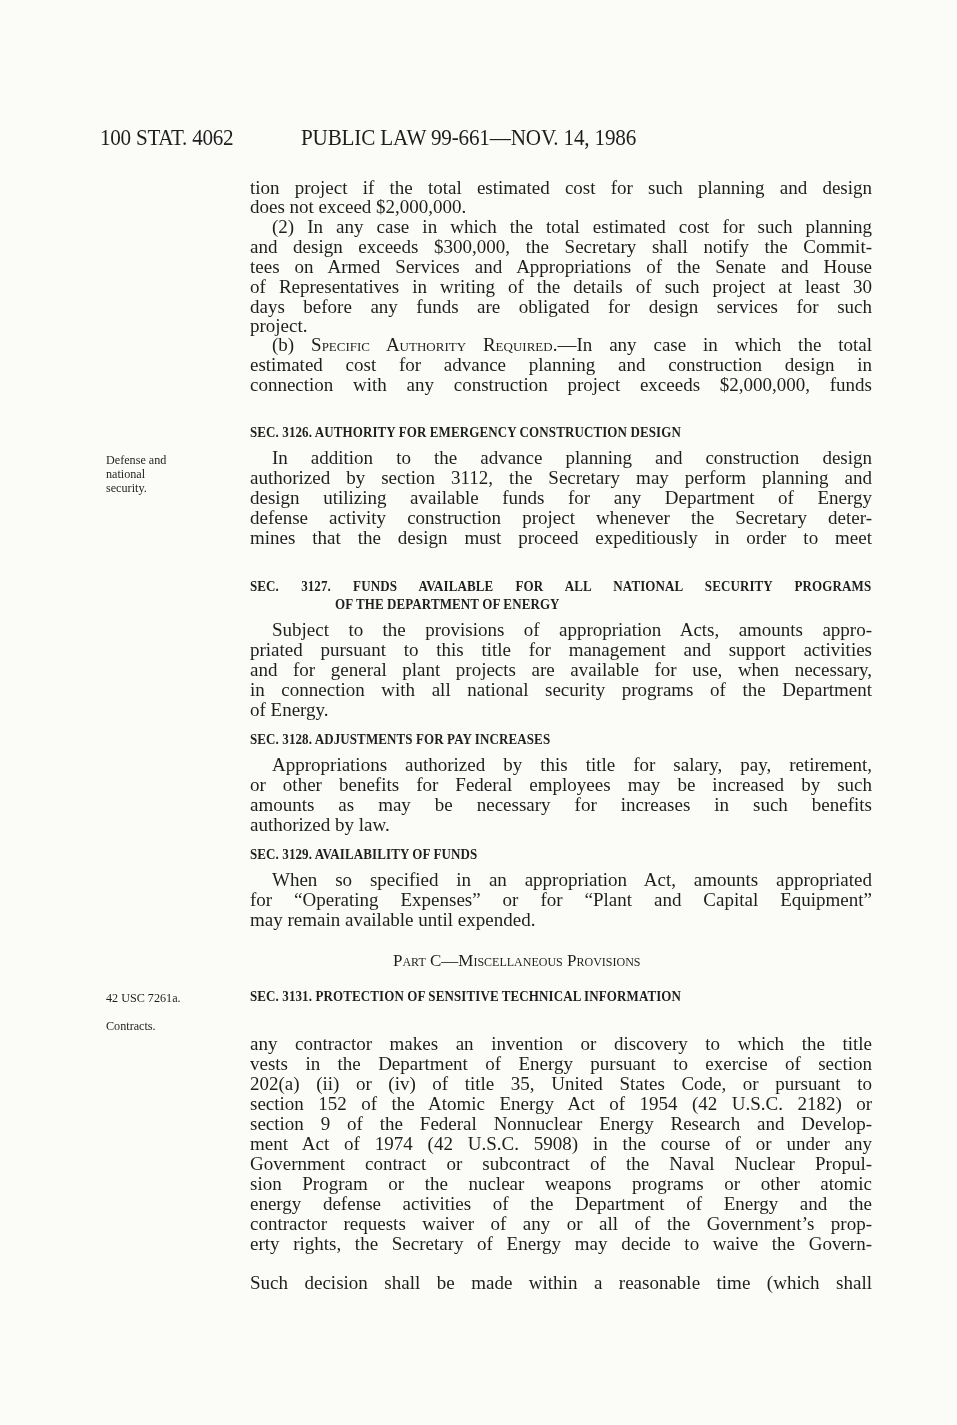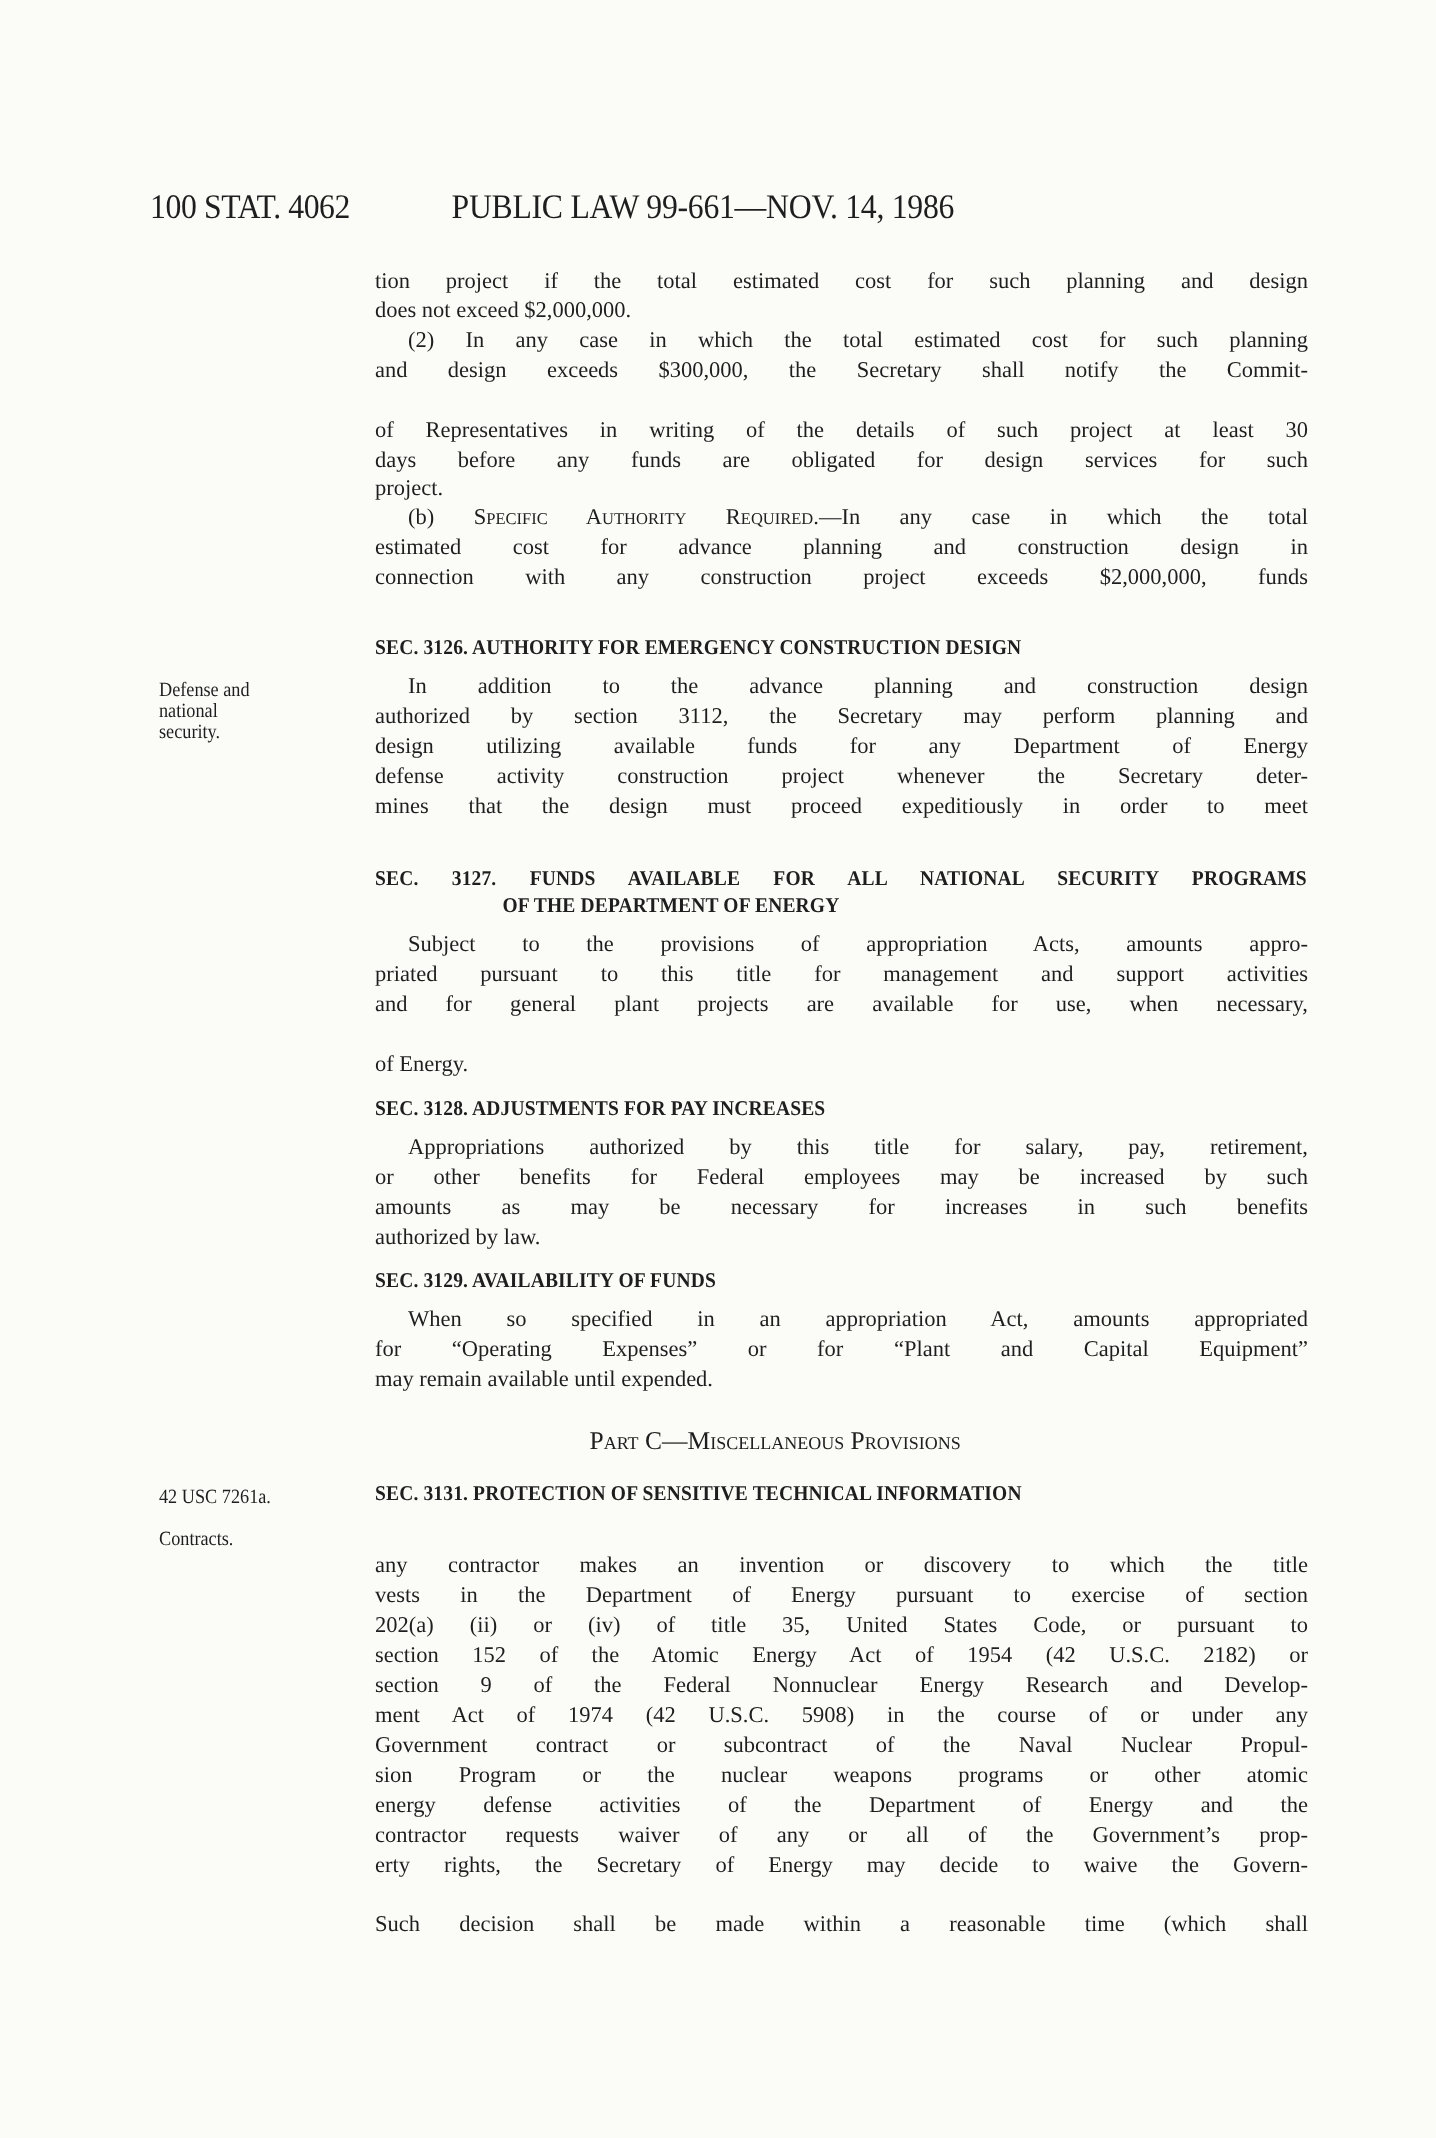--- a/index.html
+++ b/index.html
@@ -8,21 +8,21 @@
     background: #fbfbf8;
     position: relative;
     overflow: hidden;
     color: #1e1e1e;
     font-family: "Liberation Serif", "DejaVu Serif", serif;
   }
   .page { position: absolute; left: 4px; top: 0; width: 915px; height: 1425px; margin-top: 21px; }
   .hdr-left { position: absolute; left: 96px; top: 104px; font-size: 23px; letter-spacing: -0.3px; transform: scaleX(0.92); transform-origin: left top; }
   .hdr-right { position: absolute; left: 297px; top: 104px; font-size: 23px; letter-spacing: -0.2px; transform: scaleX(0.92); transform-origin: left top; }
   .margin-note { position: absolute; left: 102px; font-size: 13.5px; line-height: 14px; transform: scaleX(0.9); transform-origin: left top; }
-  .line { position: absolute; left: 246px; width: 622px; font-size: 15px; line-height: 20px; white-space: nowrap; text-align: justify; text-align-last: justify; }
+  .line { position: absolute; left: 246px; width: 622px; font-size: 19px; line-height: 20px; white-space: nowrap; text-align: justify; text-align-last: justify; }
   .line.last { text-align-last: left; }
   .line.indent { left: 268px; width: 600px; }
   .sec-head { position: absolute; left: 246px; font-size: 14px; font-weight: bold; letter-spacing: 0.1px; white-space: nowrap; transform: scaleX(0.93); transform-origin: left top; }
   .sec-head.wide { width: 668px; text-align: justify; text-align-last: justify; }
   .sec-head.cont { left: 331px; }
   .sc { font-variant: small-caps; }
   .part-head { position: absolute; left: 389px; top: 930px; font-size: 17px; font-variant: small-caps; white-space: nowrap; }
 </style>
 </head>
 <body>
@@ -30,20 +30,21 @@
 <div class="page">
 
   <div class="hdr-left">100 STAT. 4062</div>
   <div class="hdr-right">PUBLIC LAW 99-661—NOV. 14, 1986</div>
 
   <div class="line" style="top:157px">tion project if the total estimated cost for such planning and design</div>
   <div class="line last" style="top:176px">does not exceed $2,000,000.</div>
 
   <div class="line indent" style="top:196px">(2) In any case in which the total estimated cost for such planning</div>
   <div class="line" style="top:216px">and design exceeds $300,000, the Secretary shall notify the Commit-</div>
+  <div class="line" style="top:236px">tees on Armed Services and Appropriations of the Senate and House</div>
   <div class="line" style="top:256px">of Representatives in writing of the details of such project at least 30</div>
   <div class="line" style="top:276px">days before any funds are obligated for design services for such</div>
   <div class="line last" style="top:295px">project.</div>
 
   <div class="line indent" style="top:314px"><span>(b) </span><span class="sc">Specific Authority Required.</span><span>—In any case in which the total</span></div>
   <div class="line" style="top:334px">estimated cost for advance planning and construction design in</div>
   <div class="line" style="top:354px">connection with any construction project exceeds $2,000,000, funds</div>
 
   <div class="sec-head" style="top:404px">SEC. 3126. AUTHORITY FOR EMERGENCY CONSTRUCTION DESIGN</div>
   <div class="margin-note" style="top:432px">
@@ -55,20 +56,21 @@
   <div class="line" style="top:447px">authorized by section 3112, the Secretary may perform planning and</div>
   <div class="line" style="top:467px">design utilizing available funds for any Department of Energy</div>
   <div class="line" style="top:487px">defense activity construction project whenever the Secretary deter-</div>
   <div class="line" style="top:507px">mines that the design must proceed expeditiously in order to meet</div>
 
   <div class="sec-head wide" style="top:558px">SEC. 3127. FUNDS AVAILABLE FOR ALL NATIONAL SECURITY PROGRAMS</div>
   <div class="sec-head cont" style="top:576px">OF THE DEPARTMENT OF ENERGY</div>
   <div class="line indent" style="top:599px">Subject to the provisions of appropriation Acts, amounts appro-</div>
   <div class="line" style="top:619px">priated pursuant to this title for management and support activities</div>
   <div class="line" style="top:639px">and for general plant projects are available for use, when necessary,</div>
+  <div class="line" style="top:659px">in connection with all national security programs of the Department</div>
   <div class="line last" style="top:679px">of Energy.</div>
 
   <div class="sec-head" style="top:711px">SEC. 3128. ADJUSTMENTS FOR PAY INCREASES</div>
   <div class="line indent" style="top:734px">Appropriations authorized by this title for salary, pay, retirement,</div>
   <div class="line" style="top:754px">or other benefits for Federal employees may be increased by such</div>
   <div class="line" style="top:774px">amounts as may be necessary for increases in such benefits</div>
   <div class="line last" style="top:794px">authorized by law.</div>
 
   <div class="sec-head" style="top:826px">SEC. 3129. AVAILABILITY OF FUNDS</div>
   <div class="line indent" style="top:849px">When so specified in an appropriation Act, amounts appropriated</div>

